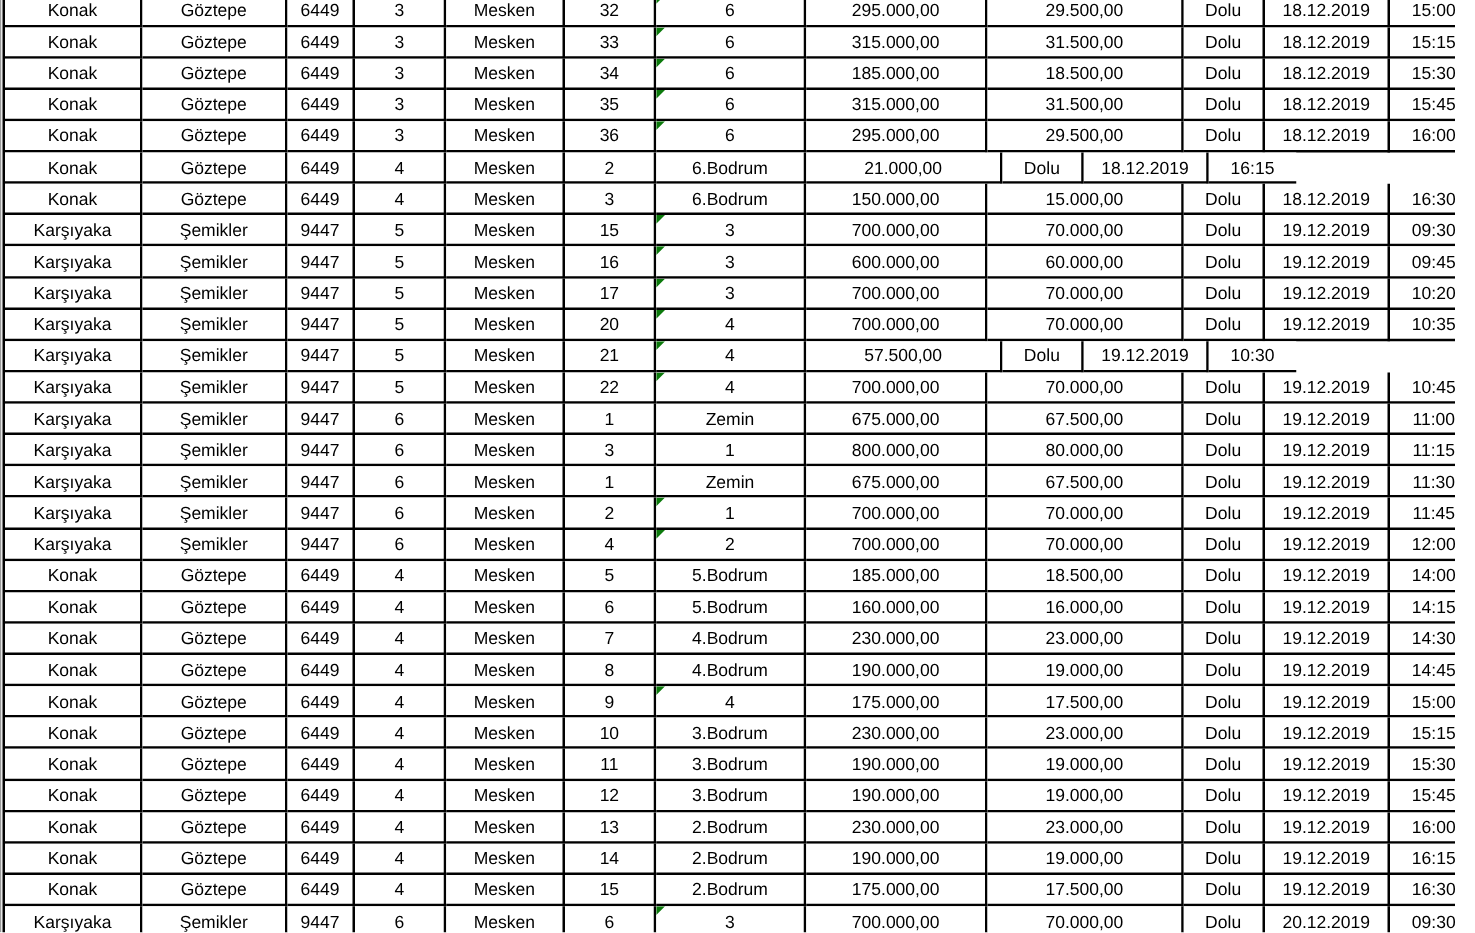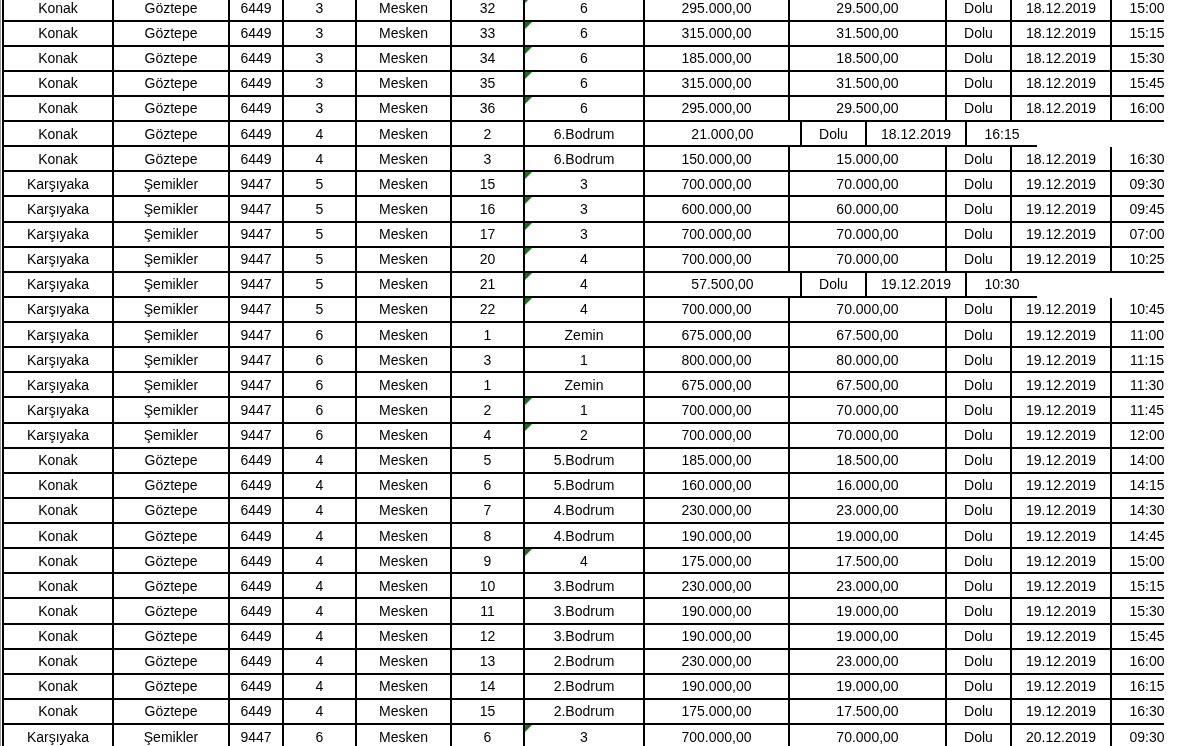--- a/index.html
+++ b/index.html
@@ -457,21 +457,21 @@
         <div class="cell c8">
           <span>70.000,00</span>
         </div>
         <div class="cell c9">
           <span>Dolu</span>
         </div>
         <div class="cell c10">
           <span>19.12.2019</span>
         </div>
         <div class="cell c11 last">
-          <span>07:00</span>
+          <span>10:20</span>
         </div>
       </div>
       <div class="row">
         <div class="cell c0">
           <span>Karşıyaka</span>
         </div>
         <div class="cell c1">
           <span>Şemikler</span>
         </div>
         <div class="cell c2">
@@ -496,21 +496,21 @@
         <div class="cell c8">
           <span>70.000,00</span>
         </div>
         <div class="cell c9">
           <span>Dolu</span>
         </div>
         <div class="cell c10">
           <span>19.12.2019</span>
         </div>
         <div class="cell c11 last">
-          <span>10:25</span>
+          <span>10:35</span>
         </div>
       </div>
       <div class="row">
         <div class="cell c0">
           <span>Karşıyaka</span>
         </div>
         <div class="cell c1">
           <span>Şemikler</span>
         </div>
         <div class="cell c2">

